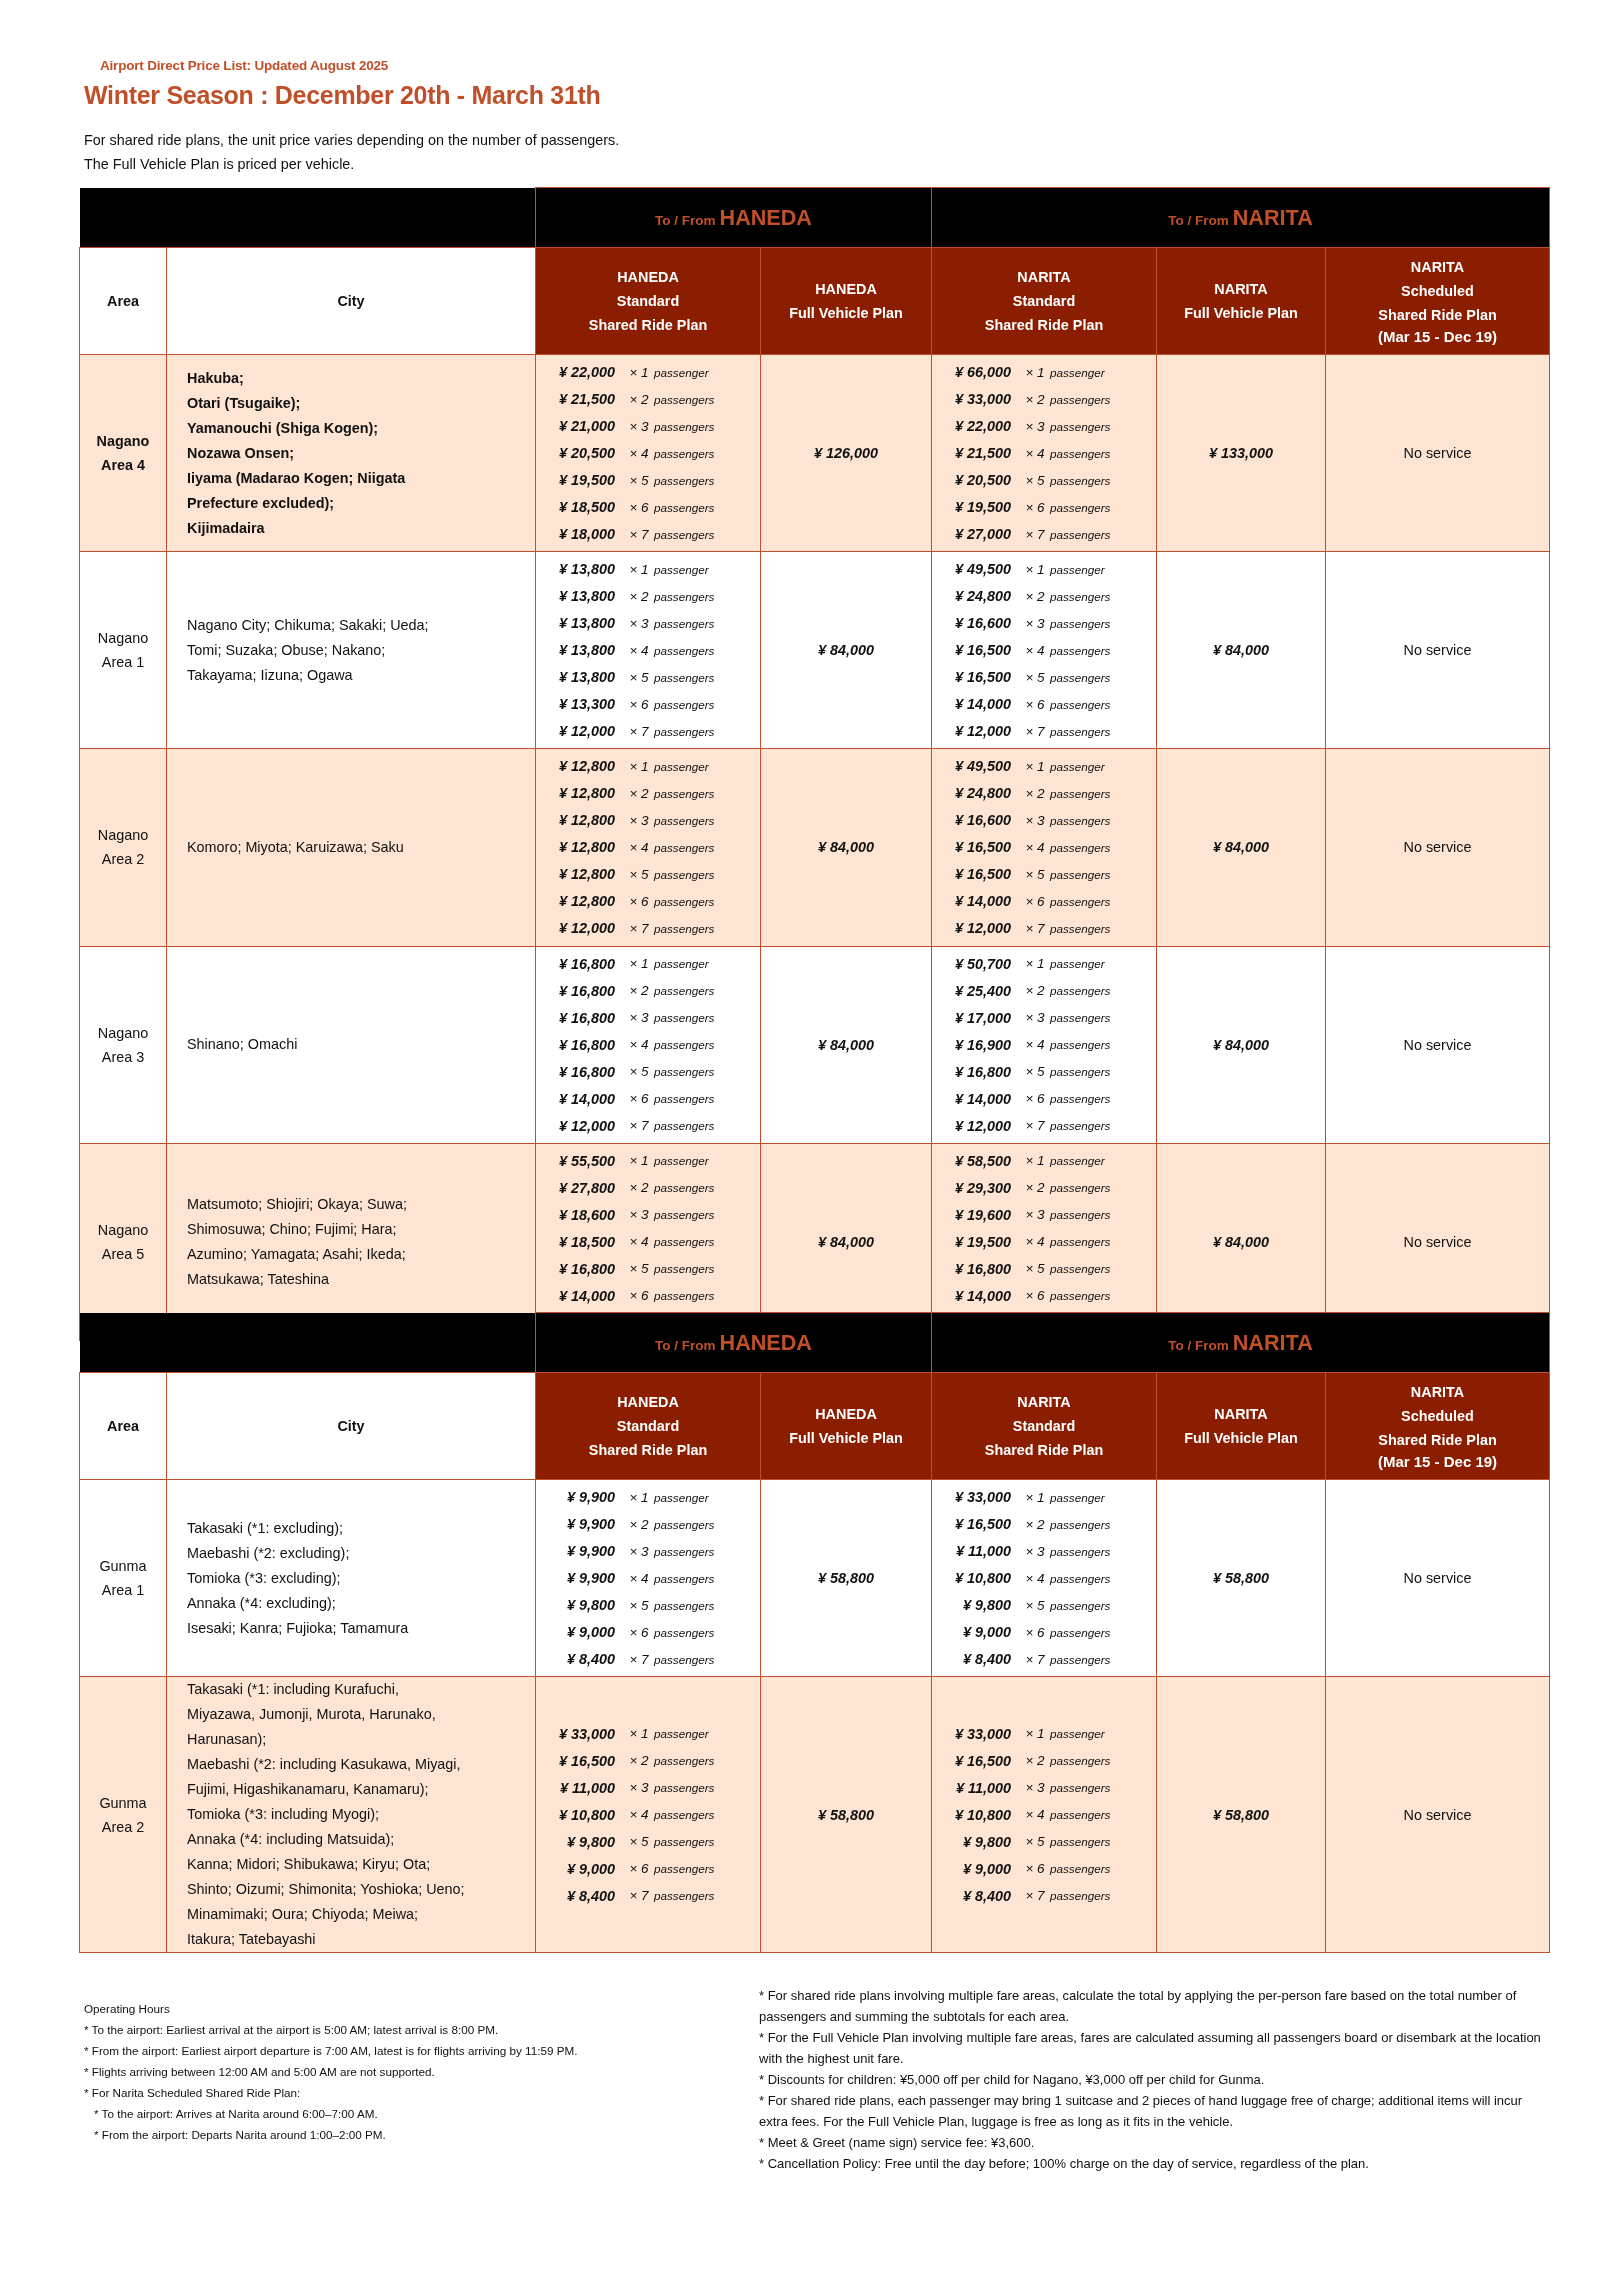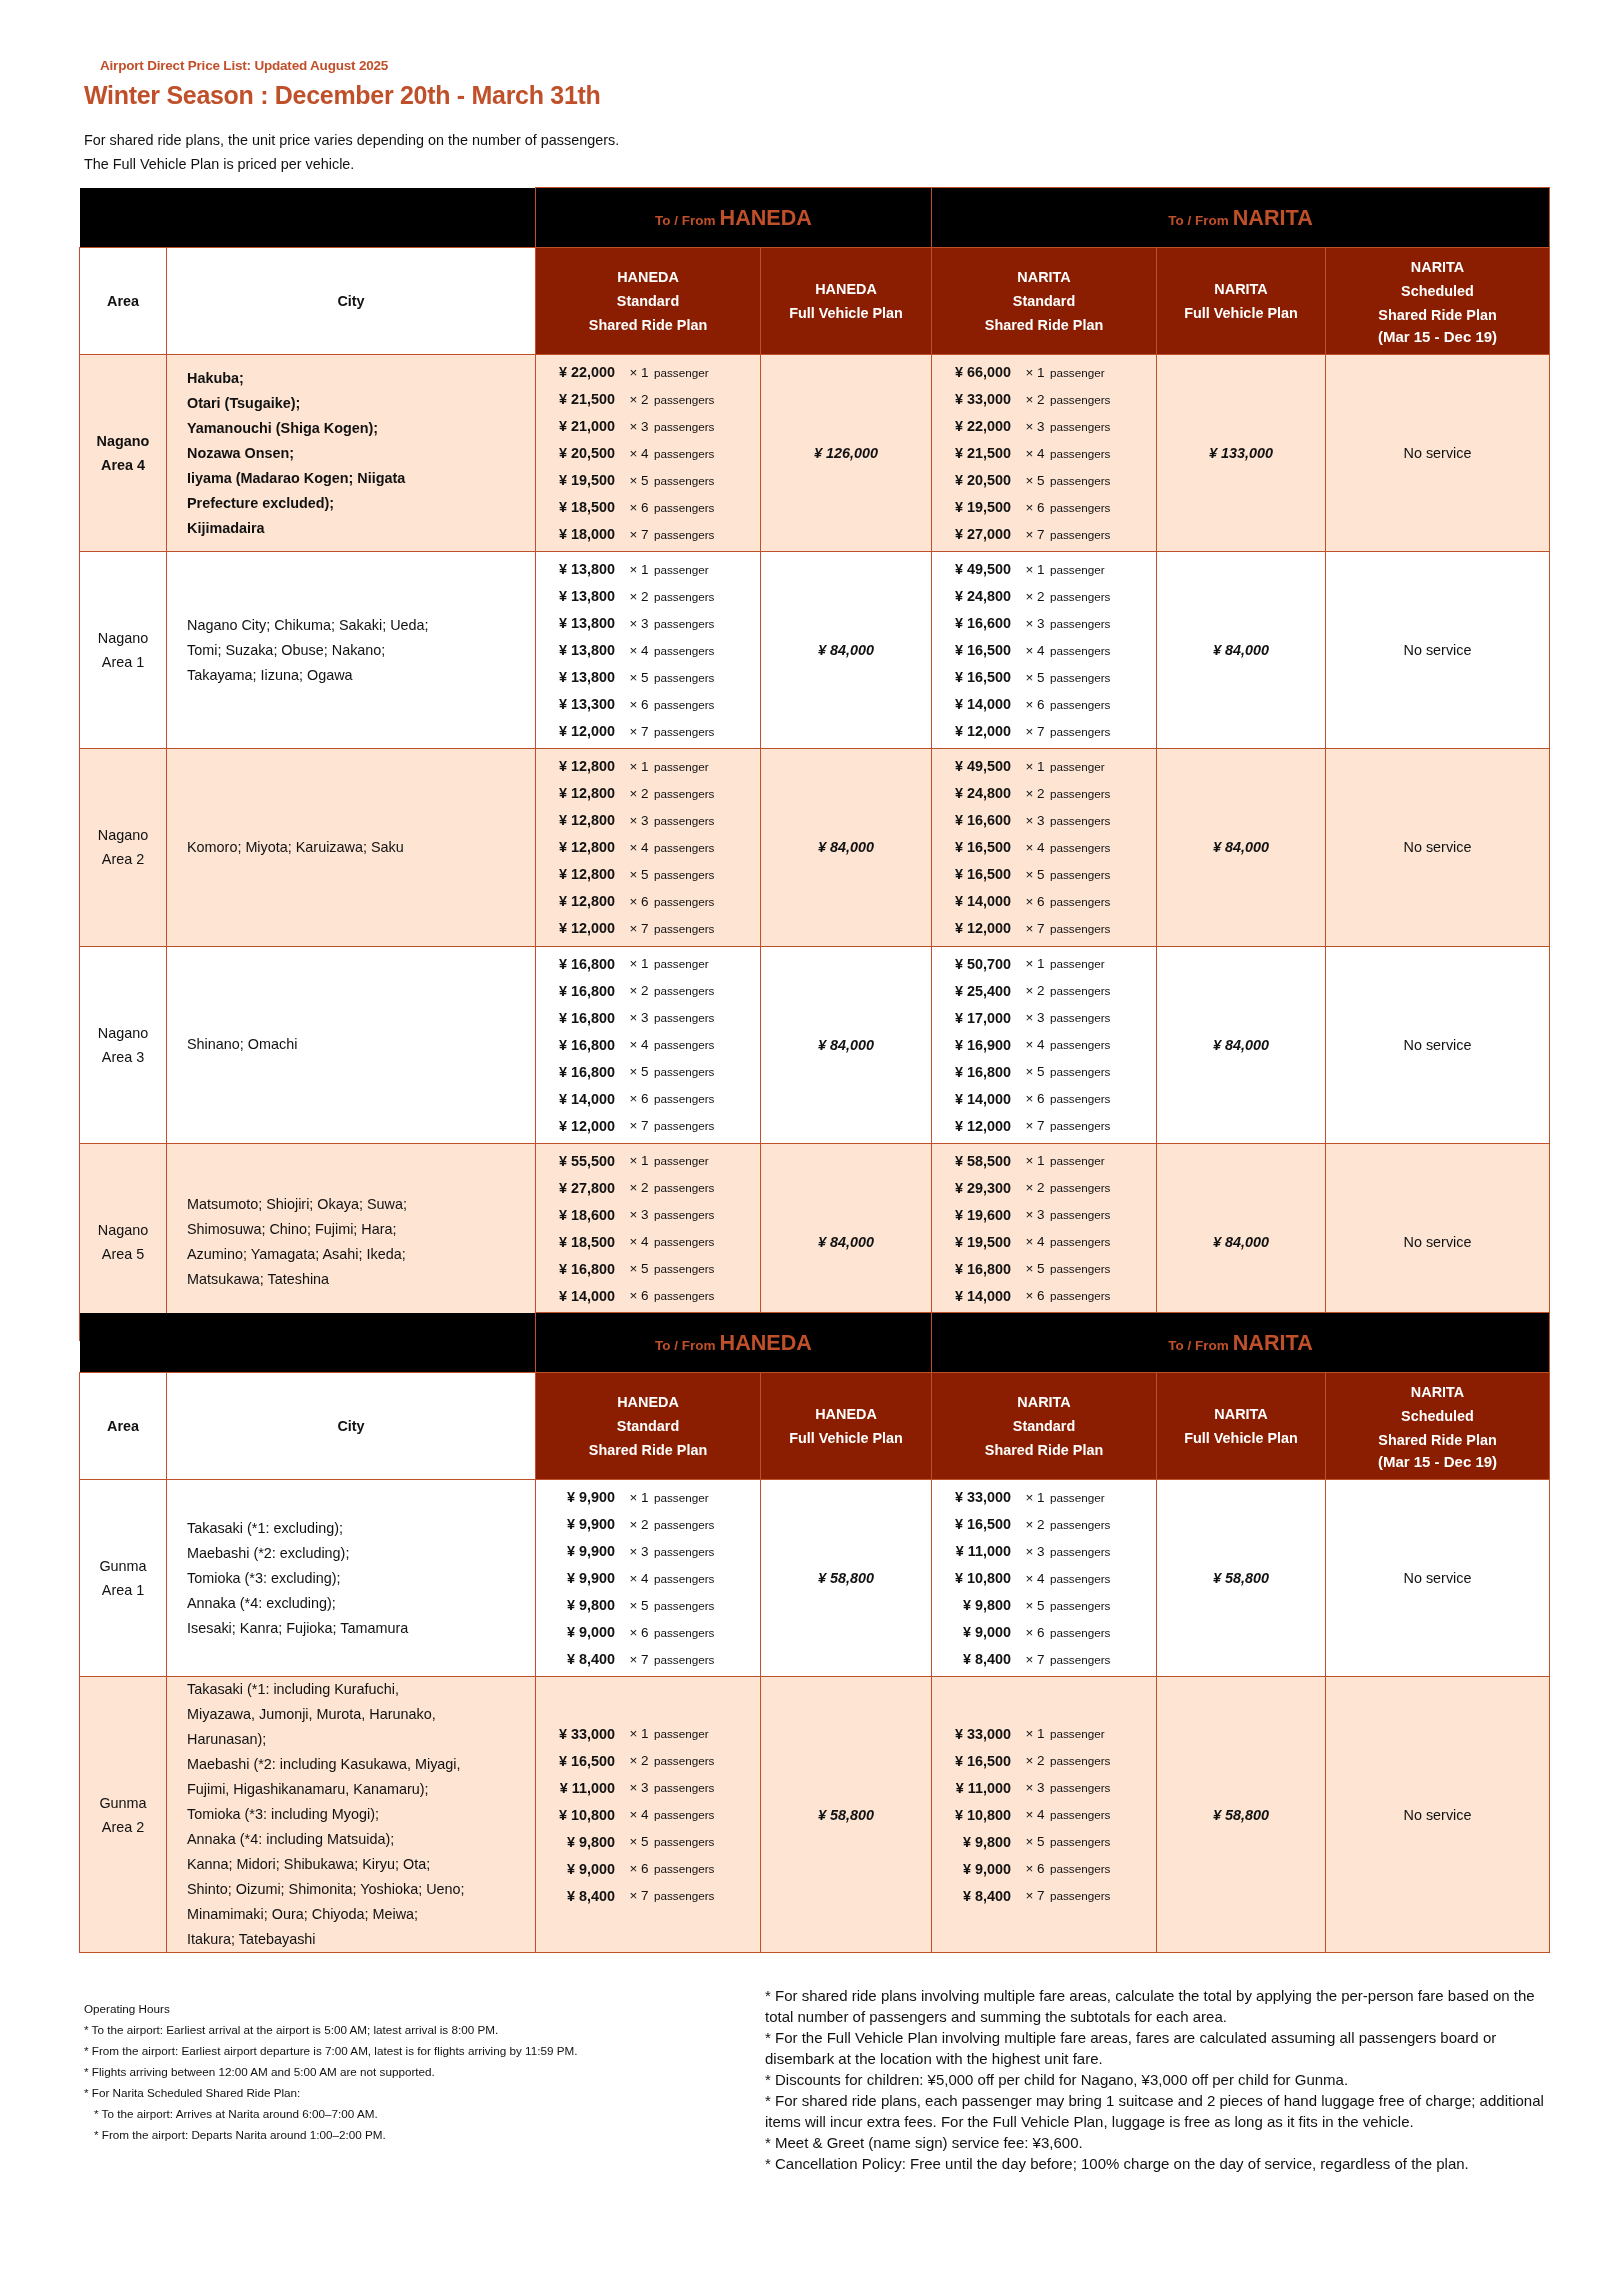--- a/index.html
+++ b/index.html
@@ -26,28 +26,28 @@
 
   tr.data-row td { vertical-align: middle; font-size: 14.4px; }
   tr.data-row.tint td { background: #FDE4D3; }
   tr.data-row.white td { background: #fff; }
   td.area-cell { text-align: center; line-height: 24px; }
   td.area-cell.bold { font-weight: bold; }
   td.city-cell { padding: 0 0 0 20px !important; line-height: 25px; }
   td.city-cell.bold { font-weight: bold; }
   td.center-cell { text-align: center; }
   .bold-price { font-weight: bold; font-style: italic; }
-  .fare-list { padding: 3.6px 0 3.6px 0; }
+  .fare-list { padding: 3.6px 0 3.6px 0; font-style: italic; }
   .fare-line { display: flex; height: 27px; align-items: center; white-space: nowrap; }
   .fare-amt { width: 79px; text-align: right; font-weight: bold; font-size: 14.4px; }
   .fare-mult { margin-left: 14.4px; font-size: 13.5px; }
   .fare-unit { margin-left: 5.4px; font-size: 11.7px; }
 
   .notes-left { position: absolute; left: 84px; top: 1998px; width: 666px; font-size: 11.7px; line-height: 21px; color: #111; }
-  .notes-right { position: absolute; left: 759px; top: 1985px; width: 792px; font-size: 15px; line-height: 21px; color: #111; margin-left: 6px; }
+  .notes-right { position: absolute; left: 759px; top: 1985px; width: 792px; font-size: 13px; line-height: 21px; color: #111; }
   .note-indent { padding-left: 10px; }
 </style>
 </head>
 <body>
 
 <div class="page">
   <div class="doc-label">Airport Direct Price List: Updated August 2025</div>
   <div class="doc-title">Winter Season : December 20th - March 31th</div>
   <div class="intro">
     <div>For shared ride plans, the unit price varies depending on the number of passengers.</div>

